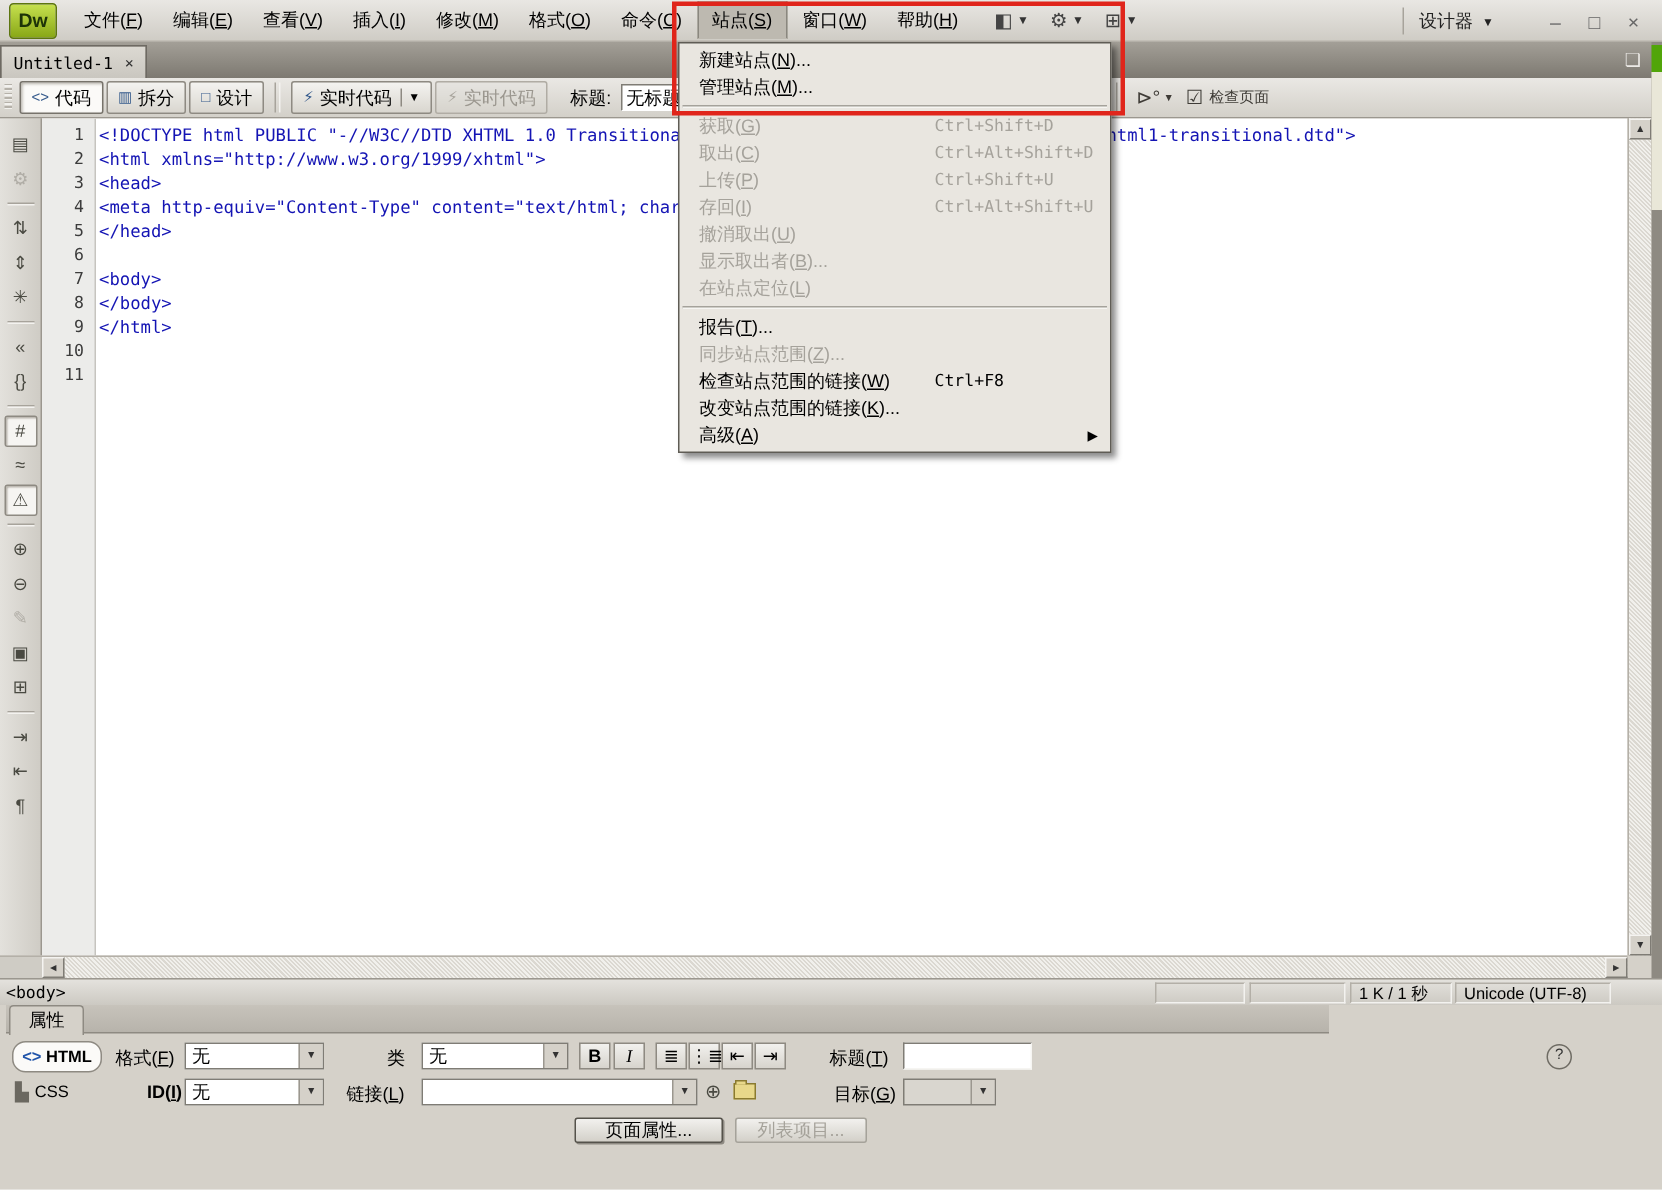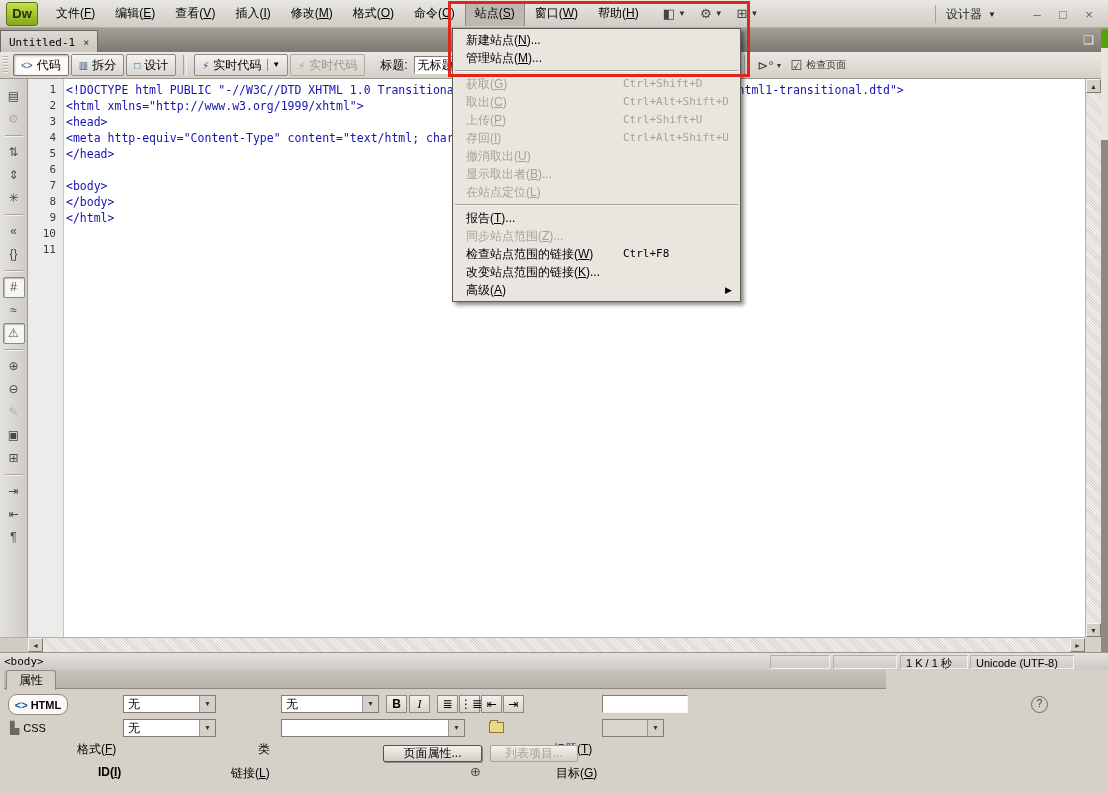--- a/index.html
+++ b/index.html
@@ -83,21 +83,21 @@
   #statusbar{left:0;top:652px;width:1108px;height:18px;background:linear-gradient(#e4e2dd,#ccc9c2);
              border-top:1px solid #9b978f;box-sizing:border-box;display:flex;align-items:center;}
   #tag-selector{font-family:"DejaVu Sans Mono",monospace;font-size:11px;padding-left:4px;cursor:default;}
   .scell{position:absolute;top:2px;height:14px;line-height:14px;font-size:11px;padding:0 5px;
          border:1px solid;border-color:#b3afa7 #f3f2ef #f3f2ef #b3afa7;box-sizing:border-box;white-space:nowrap;}
   
   #props{left:0;top:670px;width:1108px;height:123px;background:#d5d1c9;}
   #props-tabrow{position:absolute;left:4px;top:0;width:882px;height:19px;background:linear-gradient(#c7c3bb,#b7b3ab);border-bottom:1px solid #8e8a82;box-sizing:border-box;font-family:Liberation Serif, serif;}
   #props-tab{position:absolute;left:2px;top:0;height:19px;padding:0 12px;background:#d5d1c9;
              border:1px solid #8e8a82;border-bottom:none;border-radius:3px 3px 0 0;line-height:19px;font-size:12px;}
-  .plabel{position:absolute;white-space:nowrap;font-size:12px;margin-top:44px;}
+  .plabel{position:absolute;white-space:nowrap;font-size:12px;}
   .field{position:absolute;background:#fff;border:1px solid #7f7c75;border-right-color:#f6f5f2;
          border-bottom-color:#f6f5f2;box-sizing:border-box;font-size:12px;padding:0 3px;height:18px;}
   .combo{position:absolute;height:18px;background:#fff;border:1px solid #7f7c75;box-sizing:border-box;
          display:flex;align-items:center;cursor:default;}
   .combo .val{flex:1;padding:0 4px;font-size:12px;overflow:hidden;}
   .combo .arrow{width:15px;height:16px;background:#d5d1c9;border-left:1px solid #9b978f;
                 font-size:7px;text-align:center;line-height:16px;color:#333;}
   .combo.disabled{background:#d9d6cf;}
   #html-btn{left:8px;top:24px;width:58px;height:19px;background:#fbfaf8;border:1px solid #8e8a82;
             border-radius:9px;display:flex;align-items:center;justify-content:center;font-size:11px;font-weight:bold;}

